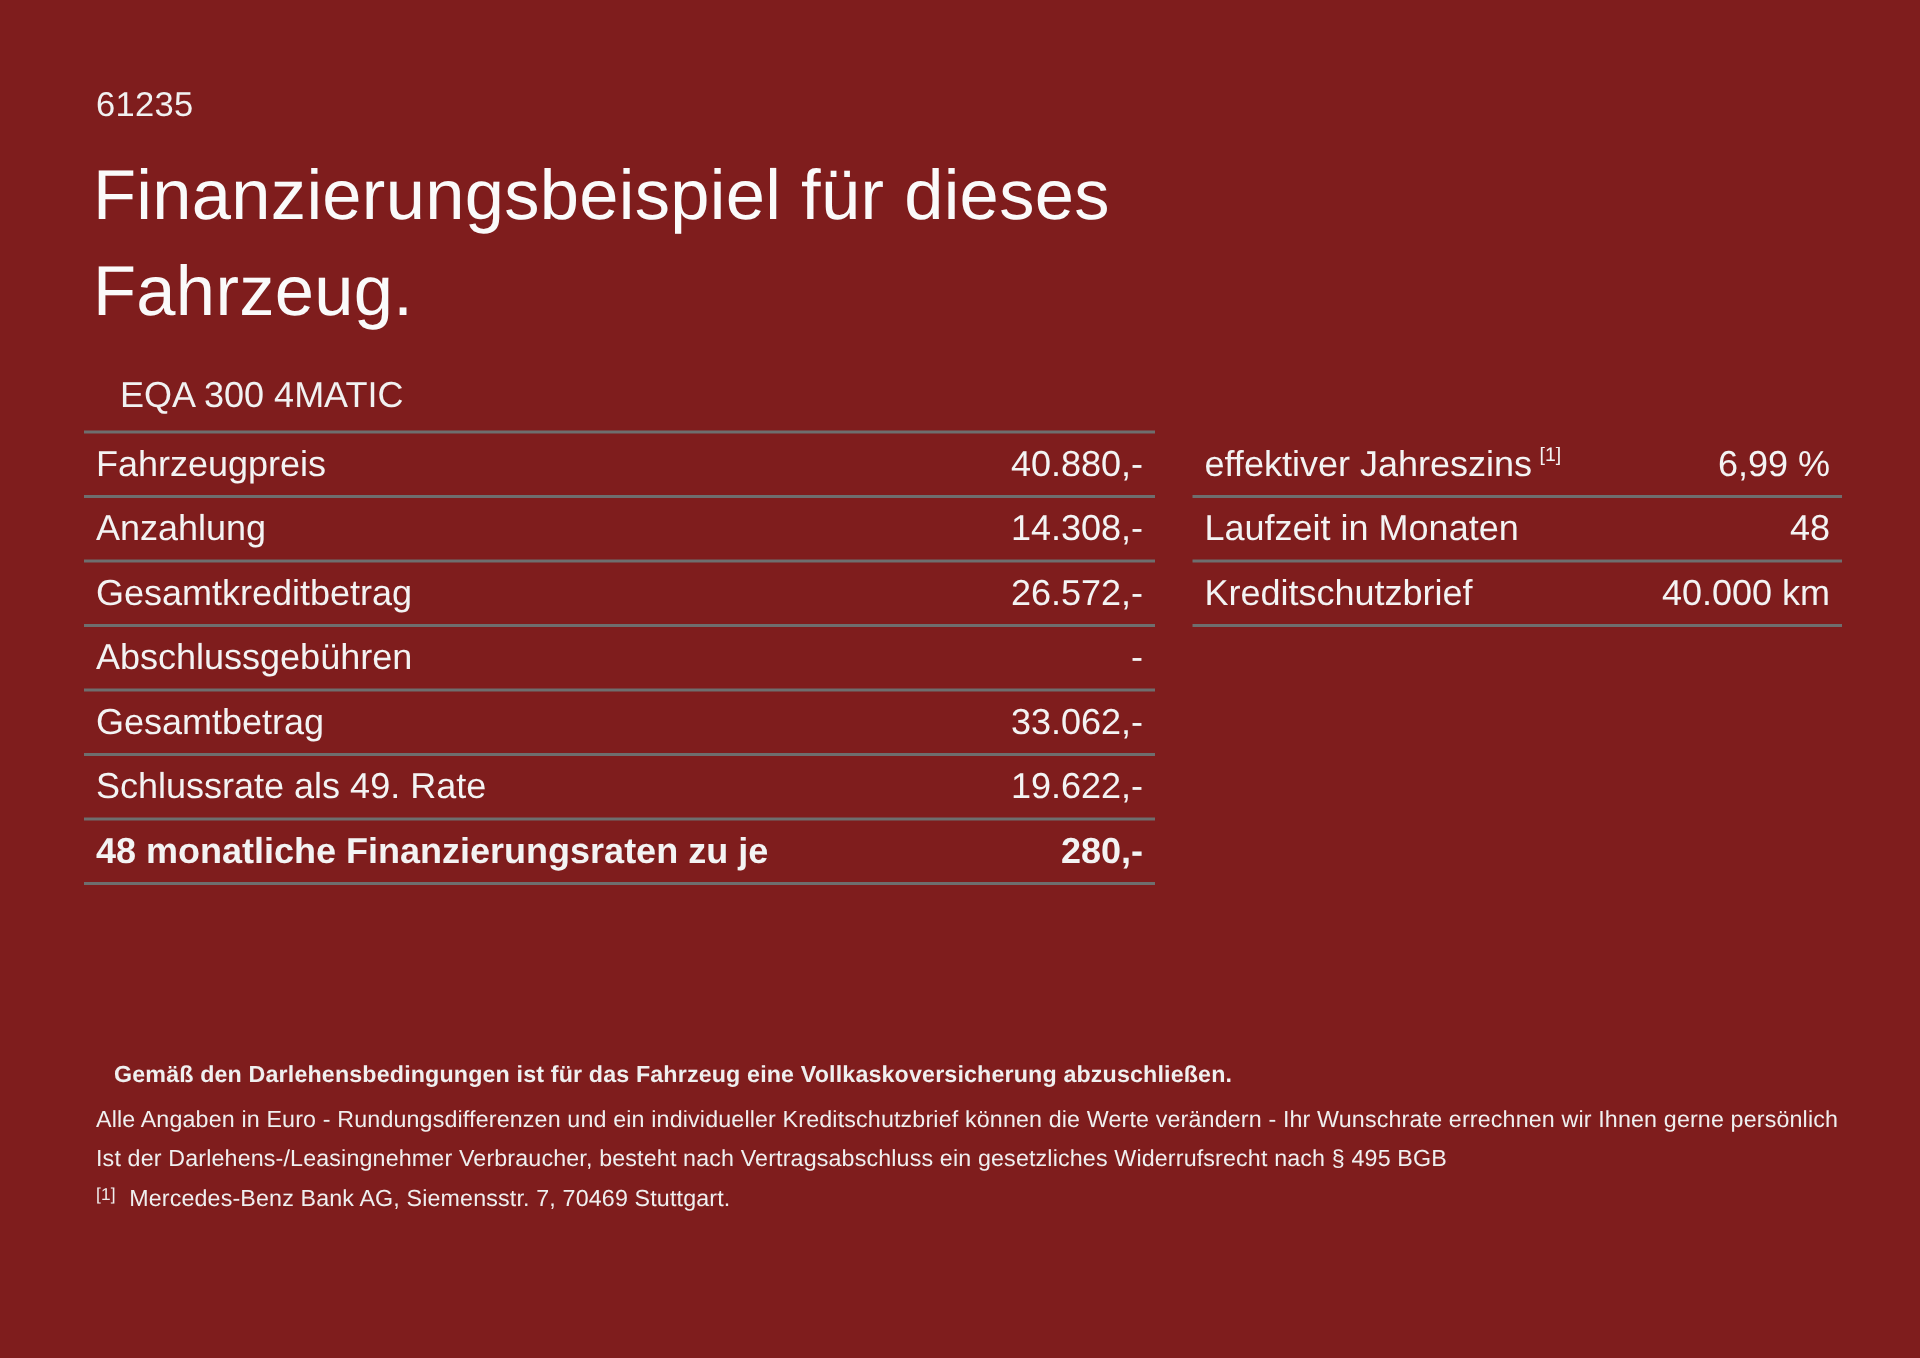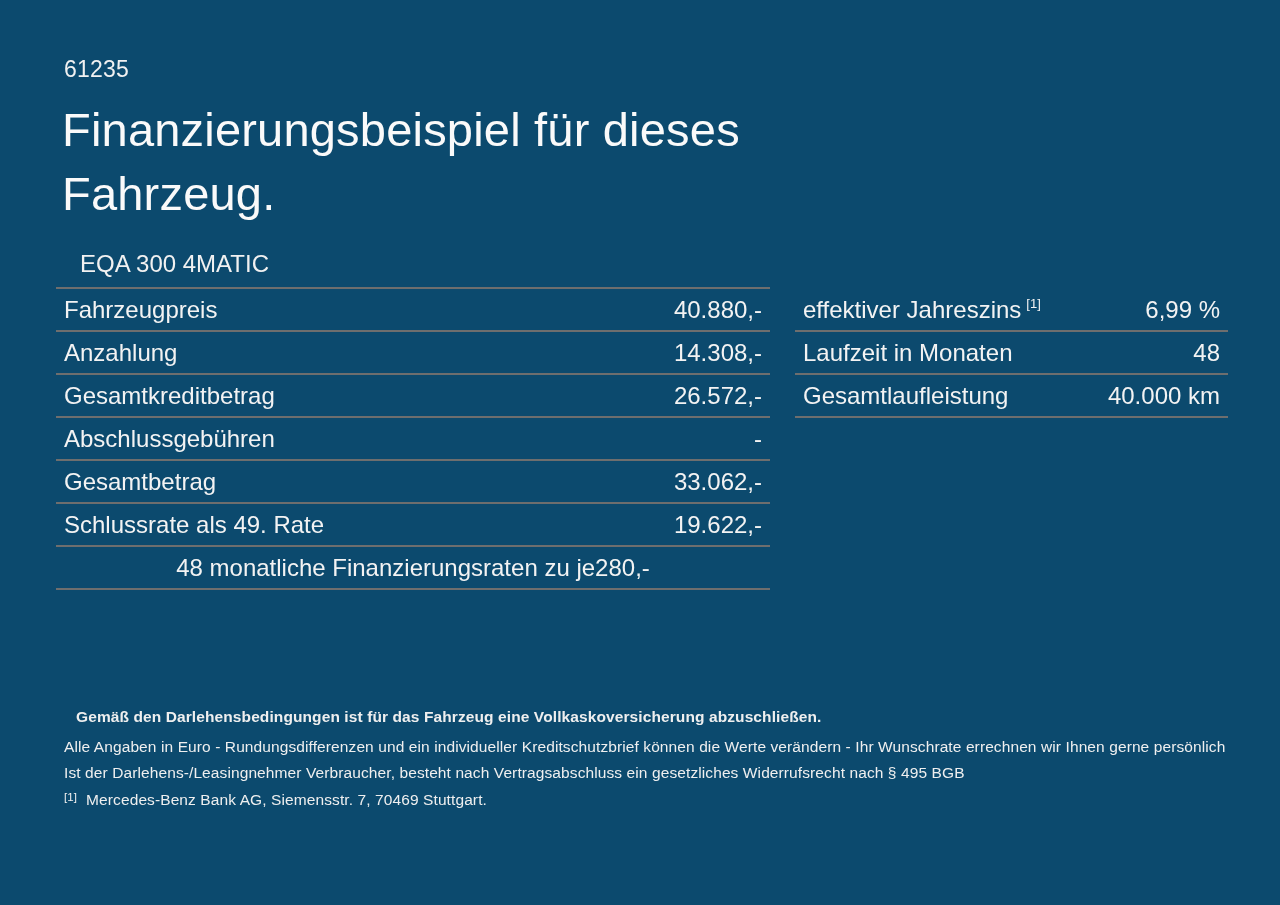--- a/index.html
+++ b/index.html
@@ -7,21 +7,21 @@
   body {
     background: #000000;
     font-family: "Liberation Sans", sans-serif;
     color: #f1f1f1;
     overflow: hidden;
   }
   .canvas {
     position: relative;
     width: 1280px;
     height: 905px;
-    background: #0c4a6e;
+    background: #7f1d1d;
   }
 
   
   .doc-number {
     position: absolute;
     left: 64px; top: 56px;
     font-size: 23px;
     color: #f1f1f1;
     letter-spacing: 0.2px;
   }
@@ -59,21 +59,21 @@
     justify-content: space-between;
     align-items: center;
     border-bottom: 2px solid #6e6e6e;
     padding: 0 8px;
     font-size: 24px;
     color: #f3f3f3;
     white-space: nowrap;
   }
   .trow .label { text-align: left; }
   .trow .value { text-align: right; }
-  .trow.bold { font-weight: 400; justify-content: center; }
+  .trow.bold { font-weight: 700; }
   .sup-mark {
     font-size: 13px;
     vertical-align: 10px;
     margin-left: 5px;
     color: #f3f3f3;
   }
 
   
   .note {
     position: absolute;
@@ -138,21 +138,21 @@
   <div class="cond-table">
     <div class="trow">
       <span class="label"><span>effektiver Jahreszins</span><sup class="sup-mark">[1]</sup></span>
       <span class="value">6,99 %</span>
     </div>
     <div class="trow">
       <span class="label">Laufzeit in Monaten</span>
       <span class="value">48</span>
     </div>
     <div class="trow">
-      <span class="label">Gesamtlaufleistung</span>
+      <span class="label">Kreditschutzbrief</span>
       <span class="value">40.000 km</span>
     </div>
   </div>
 
   <div class="note note-bold">Gemäß den Darlehensbedingungen ist für das Fahrzeug eine Vollkaskoversicherung abzuschließen.</div>
   <div class="note note-1">Alle Angaben in Euro - Rundungsdifferenzen und ein individueller Kreditschutzbrief können die Werte verändern - Ihr Wunschrate errechnen wir Ihnen gerne persönlich</div>
   <div class="note note-2">Ist der Darlehens-/Leasingnehmer Verbraucher, besteht nach Vertragsabschluss ein gesetzliches Widerrufsrecht nach § 495 BGB</div>
   <div class="note footnote"><span class="fn-marker">[1]</span><span>Mercedes-Benz Bank AG, Siemensstr. 7, 70469 Stuttgart.</span></div>
 
 </div>

